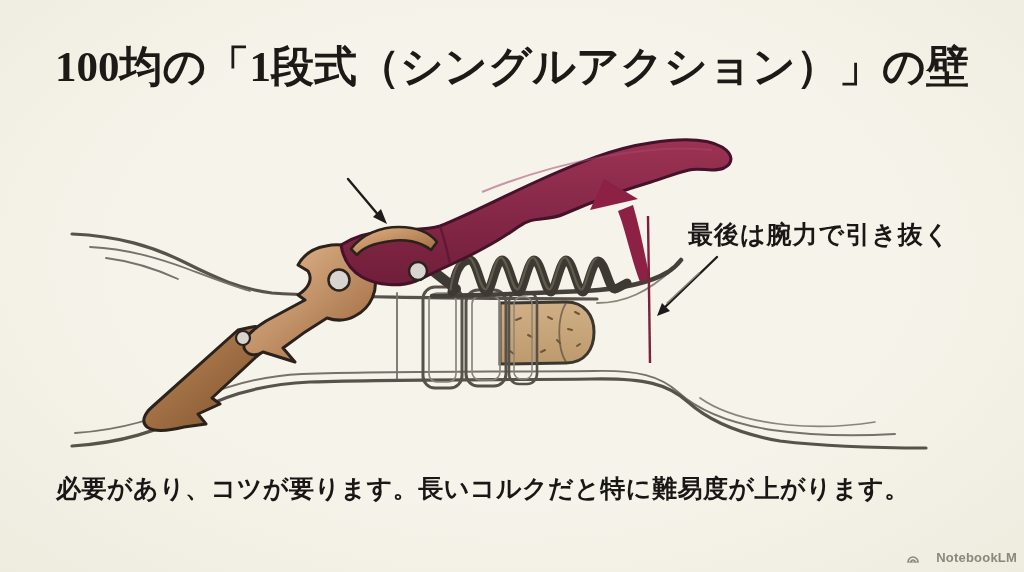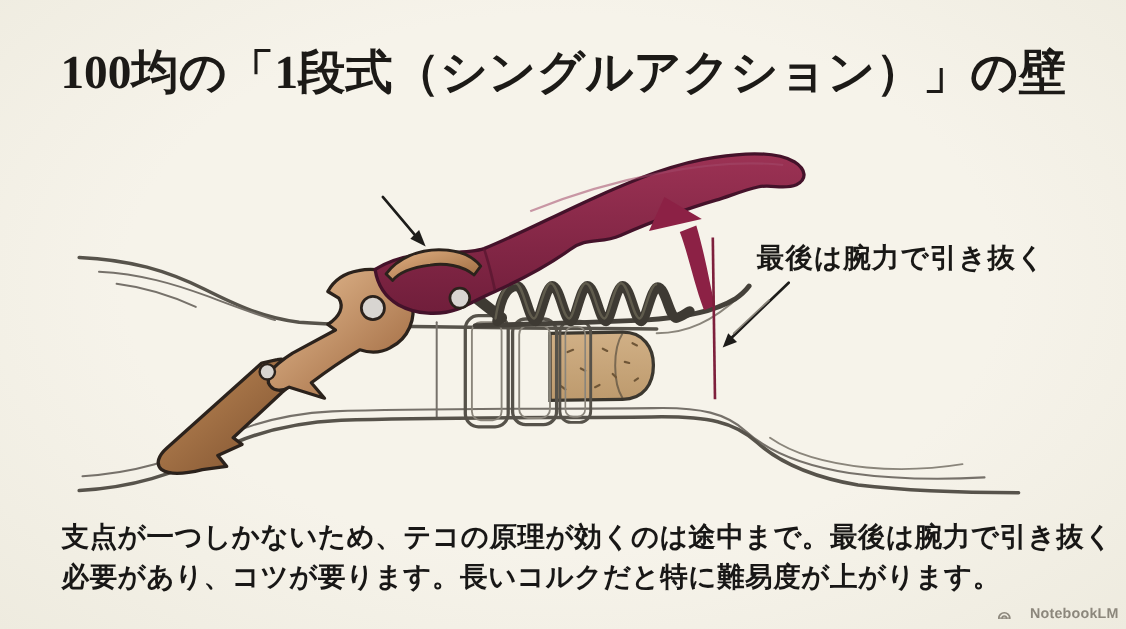--- a/index.html
+++ b/index.html
@@ -146,21 +146,20 @@
         <path d="M699,273 L667,303" fill="none" stroke="#8a857b" stroke-width="1.6"></path>
       </g>
     </g>
   </svg>
 
   <div class="title">100均の「1段式（シングルアクション）」の壁</div>
 
   <div class="callout limit">最後は腕力で引き抜く</div>
 
   <div class="caption">
-    <div>支点が一つしかないため、テコの原理が効くのは途中まで。最後は腕力で引き抜く</div>
     <div>必要があり、コツが要ります。長いコルクだと特に難易度が上がります。</div>
   </div>
 
   <div class="watermark">
     <svg width="14" height="12" viewBox="0 0 14 12">
       <path d="M2,10 A5,5 0 0 1 12,10" fill="none" stroke="#8c877c" stroke-width="1.5" stroke-linecap="round"></path>
       <path d="M5,10 A2,2 0 0 1 9,10" fill="none" stroke="#8c877c" stroke-width="1.5" stroke-linecap="round"></path>
       <path d="M2,10 L12,10" fill="none" stroke="#8c877c" stroke-width="1.2" stroke-linecap="round"></path>
     </svg>
     <span>NotebookLM</span>

